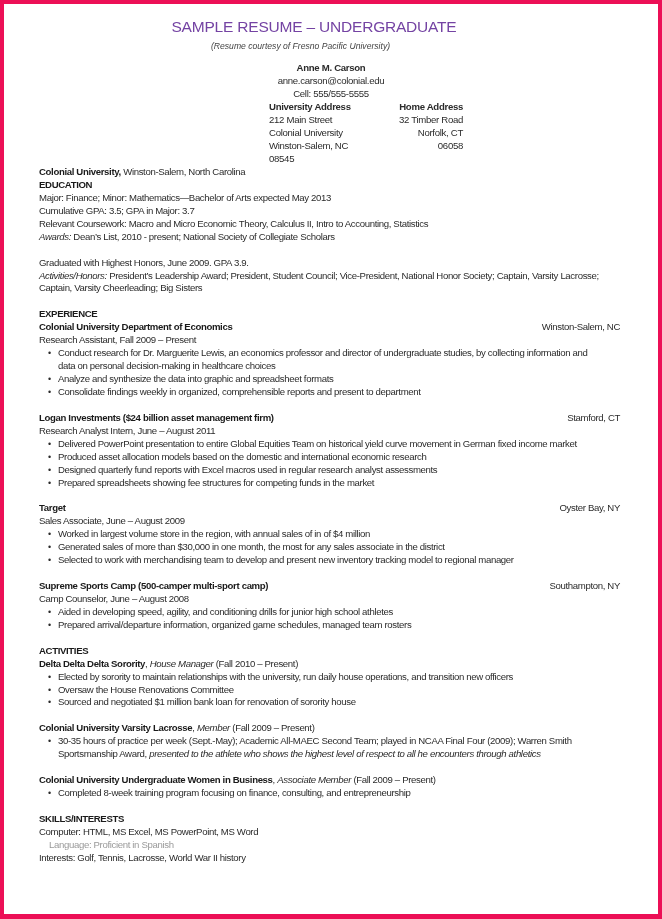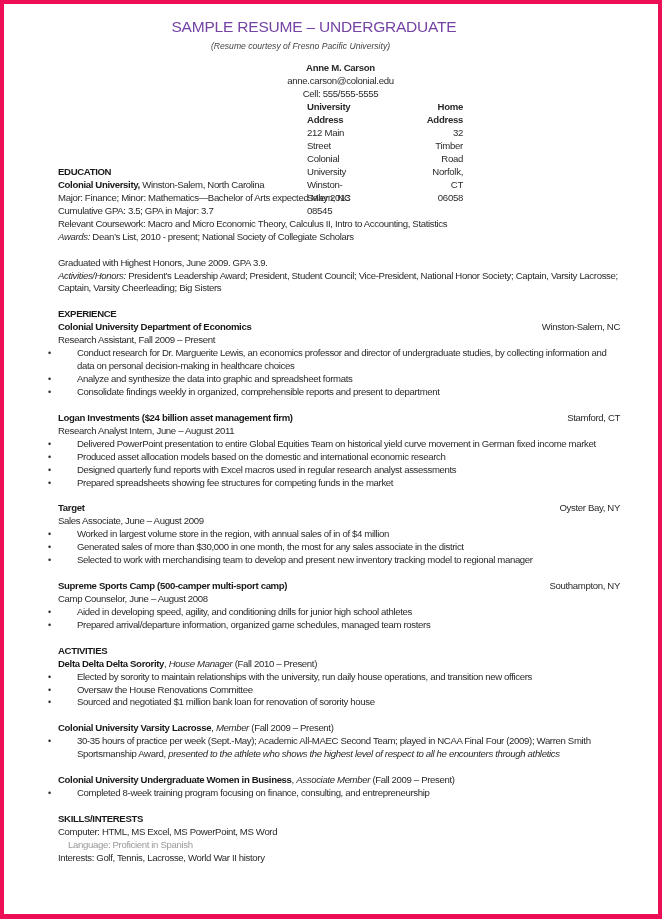--- a/index.html
+++ b/index.html
@@ -90,22 +90,22 @@
     <div class="col-right" data-name="home-address">
       <div class="lbl" data-name="home-address-label">Home Address</div>
       <div data-name="home-address-line">32 Timber Road</div>
       <div data-name="home-address-line">Norfolk, CT 06058</div>
     </div>
   </div>
 
   <div class="body" data-name="resume-body">
 
     <section data-name="education-section">
+      <div class="line" data-name="school-entry"><span class="bold" data-name="school-name">Colonial University,</span><span data-name="school-location"> Winston-Salem, North Carolina</span></div>
       <div class="line sec-head" data-name="section-heading">EDUCATION</div>
-      <div class="line" data-name="school-entry"><span class="bold" data-name="school-name">Colonial University,</span><span data-name="school-location"> Winston-Salem, North Carolina</span></div>
       <div class="line" data-name="education-detail">Major: Finance; Minor: Mathematics—Bachelor of Arts expected May 2013</div>
       <div class="line" data-name="education-detail">Cumulative GPA: 3.5; GPA in Major: 3.7</div>
       <div class="line" data-name="education-detail">Relevant Coursework: Macro and Micro Economic Theory, Calculus II, Intro to Accounting, Statistics</div>
       <div class="line" data-name="education-awards"><span class="it" data-name="awards-label">Awards:</span><span data-name="awards-text"> Dean’s List, 2010 - present; National Society of Collegiate Scholars</span></div>
       <div class="gap"></div>
       <div class="line" data-name="education-detail">Graduated with Highest Honors, June 2009. GPA 3.9.</div>
       <div class="line" data-name="education-activities"><span class="it" data-name="activities-label">Activities/Honors:</span><span data-name="activities-text"> President’s Leadership Award; President, Student Council; Vice-President, National Honor Society; Captain, Varsity Lacrosse;</span></div>
       <div class="line" data-name="education-activities-cont">Captain, Varsity Cheerleading; Big Sisters</div>
     </section>
 
@@ -200,18 +200,18 @@
       <div class="line" data-name="skills-interests">Interests: Golf, Tennis, Lacrosse, World War II history</div>
     </section>
   </div>
 </div>
 
 <style>
   
   li[data-name="bullet-item-continuation"]::before { content: "" !important; }
   
   .body, .contact, .addr { }
-  .body .line, .addr div, .contact div { transform-origin: left center; padding-left: 19px; }
+  .body .line, .addr div, .contact div { transform-origin: left center; }
   .body { font-stretch: condensed; }
   .body .line { letter-spacing: -0.35px; }
   .addr div { letter-spacing: -0.3px; margin-left: 16px; }
   .contact div { letter-spacing: -0.3px; }
 </style>
 
 </body></html>

